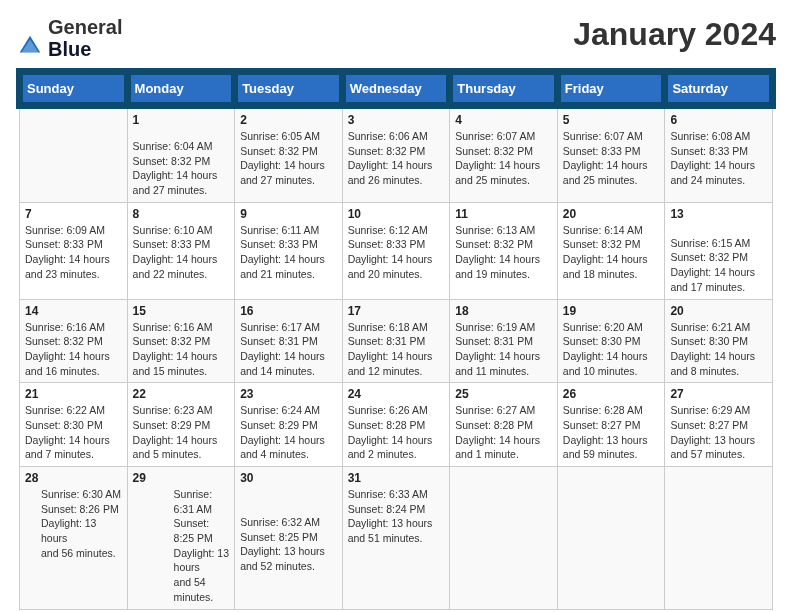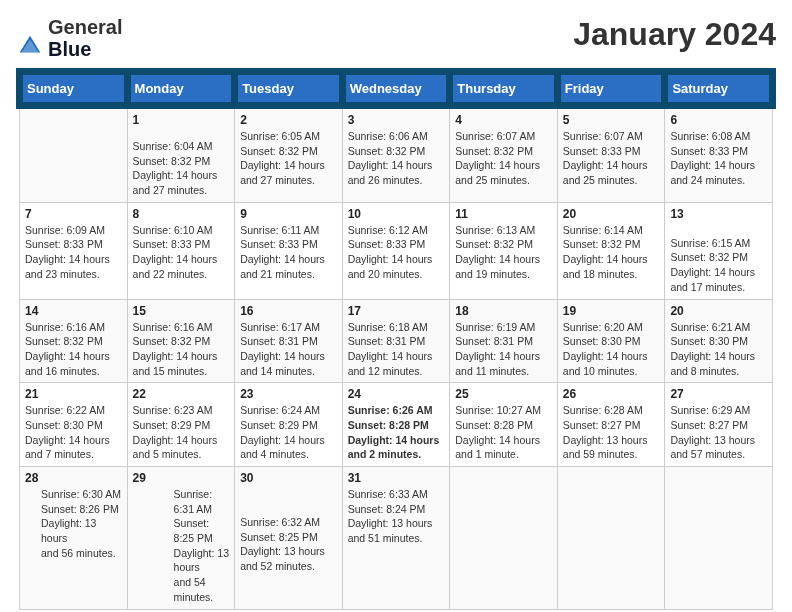--- a/index.html
+++ b/index.html
@@ -282,28 +282,28 @@
         </td>
         <td>
           <span class="day-num">23</span>
           <div class="day-info" style="white-space: pre-line;">Sunrise: 6:24 AM
 Sunset: 8:29 PM
 Daylight: 14 hours
 and 4 minutes.</div>
         </td>
         <td>
           <span class="day-num">24</span>
-          <div class="day-info" style="white-space: pre-line; font-weight: bold;">Sunrise: 6:26 AM
+          <div class="day-info" style="white-space: pre-line;">Sunrise: 6:26 AM
 Sunset: 8:28 PM
 Daylight: 14 hours
 and 2 minutes.</div>
         </td>
         <td>
           <span class="day-num">25</span>
-          <div class="day-info" style="white-space: pre-line;">Sunrise: 10:27 AM
+          <div class="day-info" style="white-space: pre-line;">Sunrise: 6:27 AM
 Sunset: 8:28 PM
 Daylight: 14 hours
 and 1 minute.</div>
         </td>
         <td>
           <span class="day-num">26</span>
           <div class="day-info" style="white-space: pre-line;">Sunrise: 6:28 AM
 Sunset: 8:27 PM
 Daylight: 13 hours
 and 59 minutes.</div>

